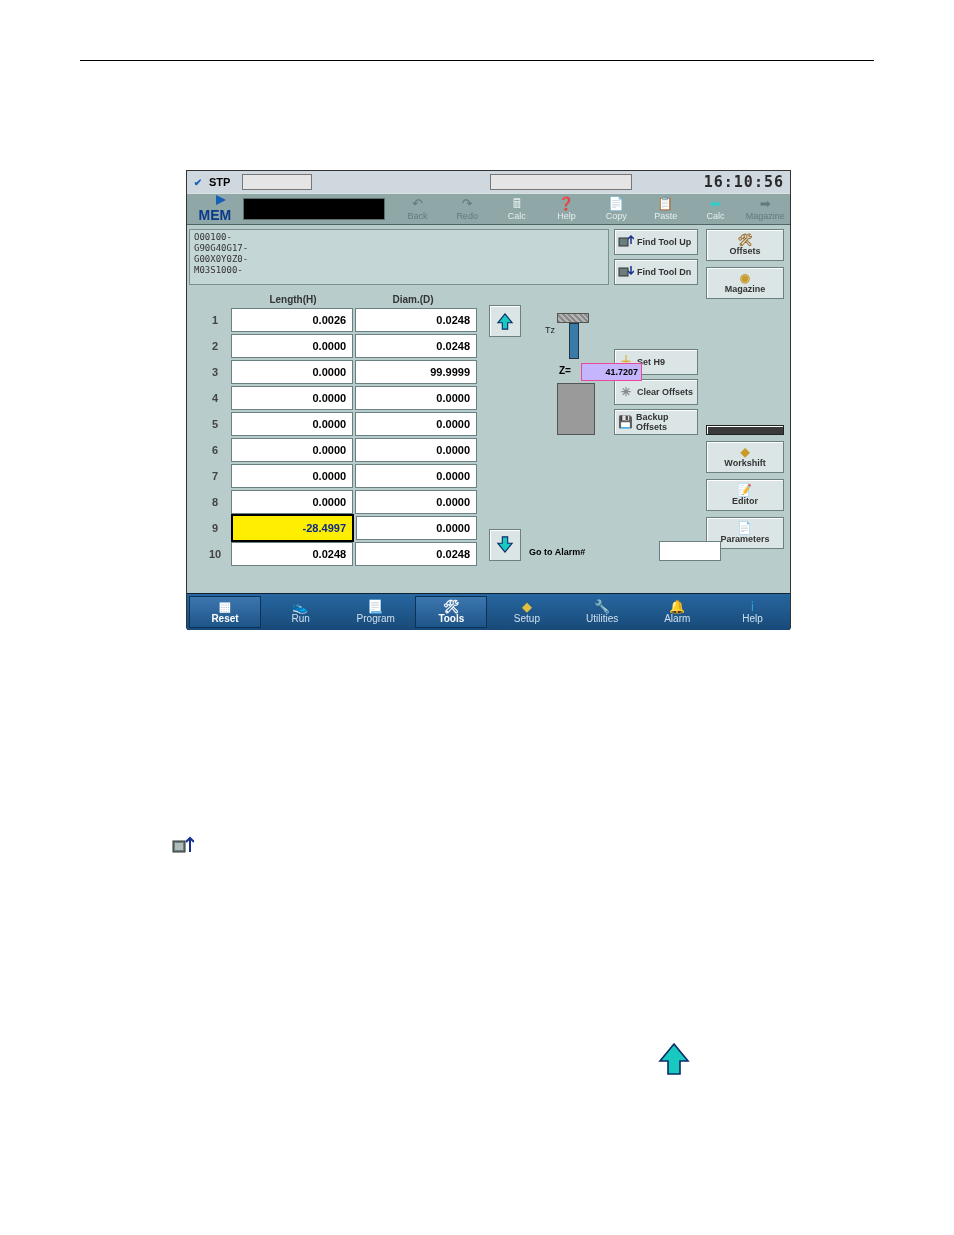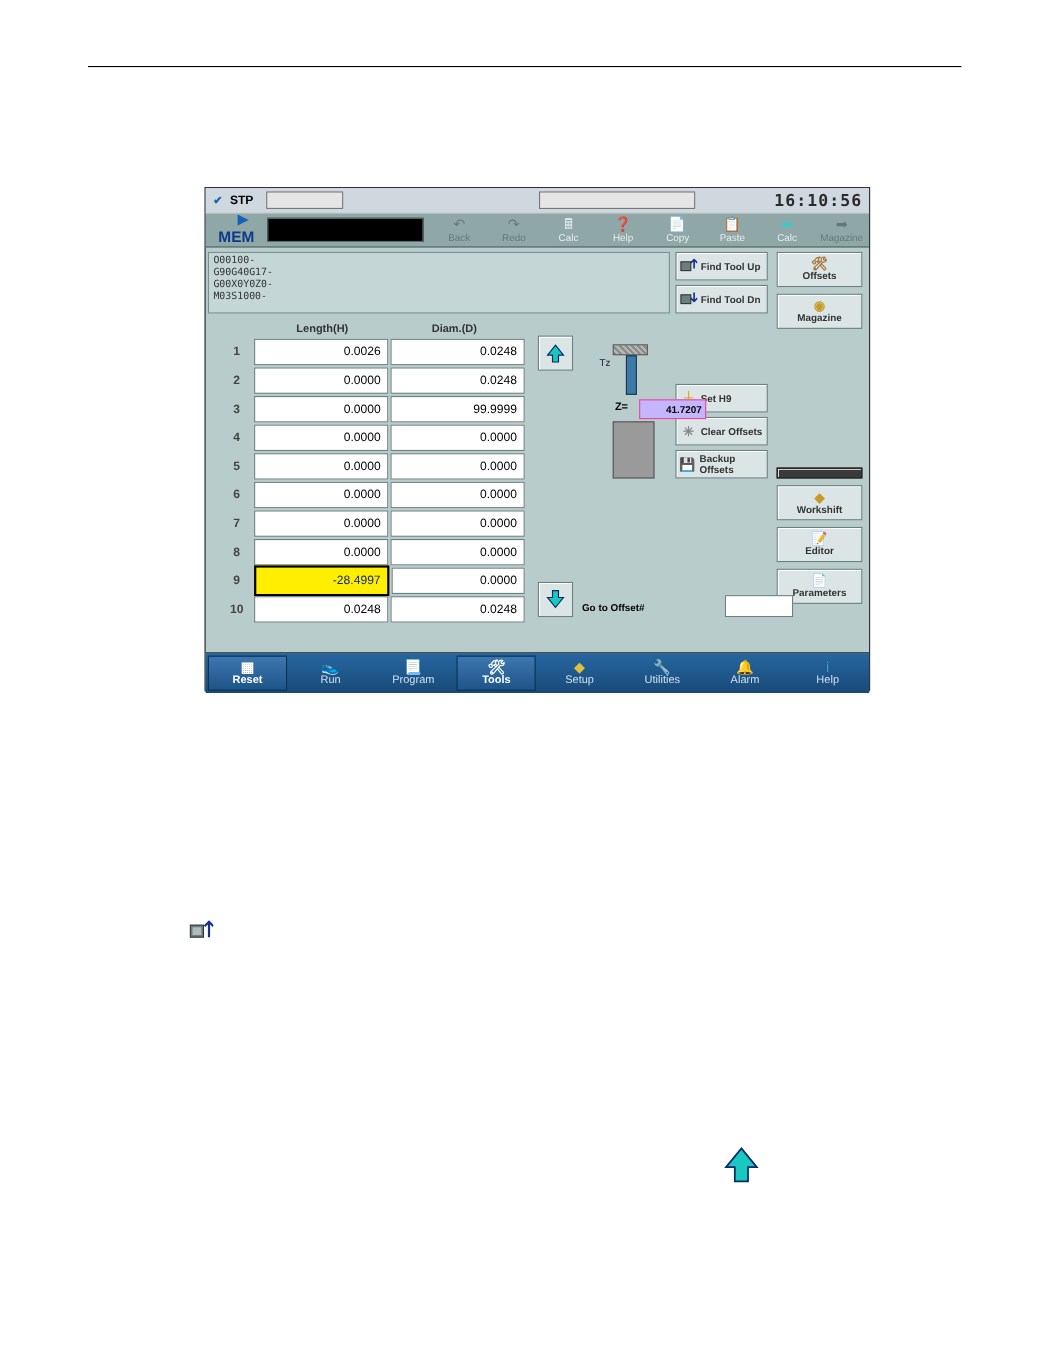--- a/index.html
+++ b/index.html
@@ -33,21 +33,21 @@
   .rightcol .rbtn{height:30px;margin-bottom:6px;border:1px solid #6b8080;background:#dbe5e5;display:flex;flex-direction:column;align-items:center;justify-content:center;font-size:9px;font-weight:bold;color:#333;box-shadow:inset 1px 1px 0 #fff}
   .rightcol .rbtn.dark{background:#3a3a3a;color:#eee;border-color:#222;height:8px}
   .rightcol .ric{font-size:12px;line-height:12px}
   .table{position:absolute;left:12px;top:62px;width:280px}
   .thead{display:flex;font-size:10px;font-weight:bold;color:#333;height:18px;align-items:flex-end;padding-bottom:2px}
   .thead .c0{width:34px}
   .thead .c1{width:120px;text-align:center}
   .thead .c2{width:120px;text-align:center}
   .trow{display:flex;height:26px;align-items:center}
   .trow .c0{width:34px;text-align:center;font-size:11px;font-weight:bold;color:#444}
-  .trow .c1,.trow .c2{width:120px;height:22px;background:#fff;border:1px solid #6b8080;display:flex;align-items:center;justify-content:flex-end;padding-right:6px;font-size:11px;font-weight:normal;color:#000;margin-right:2px}
+  .trow .c1,.trow .c2{width:120px;height:22px;background:#fff;border:1px solid #6b8080;display:flex;align-items:center;justify-content:flex-end;padding-right:6px;font-size:11px;font-weight:bold;color:#000;margin-right:2px}
   .trow .c1.sel{background:#ffee00;color:#0b2a8c;border:2px solid #000;height:24px}
   .midpanel{position:absolute;left:296px;top:78px;width:150px;height:260px}
   .arrowbtn{width:30px;height:30px;border:1px solid #6b8080;background:#dbe5e5;display:flex;align-items:center;justify-content:center;box-shadow:inset 1px 1px 0 #fff}
   .arrowbtn.up{position:absolute;left:6px;top:2px}
   .arrowbtn.dn{position:absolute;left:6px;bottom:2px}
   .arrowbtn svg{width:18px;height:18px}
   .tool-graphic{position:absolute;left:46px;top:10px;width:90px;height:140px}
   .spindle{position:absolute;left:28px;top:0;width:30px;height:8px;background:repeating-linear-gradient(45deg,#8a8a8a,#8a8a8a 2px,#b5b5b5 2px,#b5b5b5 4px);border:1px solid #555}
   .tz{position:absolute;left:16px;top:12px;font-size:9px;color:#223}
   .toolbit{position:absolute;left:40px;top:10px;width:8px;height:34px;background:#3a7aa8;border:1px solid #234}
@@ -263,21 +263,21 @@
             </svg>
         </div>
         <div class="tool-graphic">
           <div class="spindle"></div>
           <div class="tz">Tz</div>
           <div class="toolbit"></div>
           <div class="zlabel">Z=</div>
           <div class="zbox">41.7207</div>
           <div class="workpiece"></div>
         </div>
-        <div class="goto">Go to Offset#</div>
+        <div class="goto">Go to Alarm#</div>
         <div class="goto-inp"></div>
       </div>
 
     </div>
 
     <div class="bottombar">
       <div class="bcell raised">
           <span class="bicon">▦</span>
           <span>Reset</span>
         </div>

